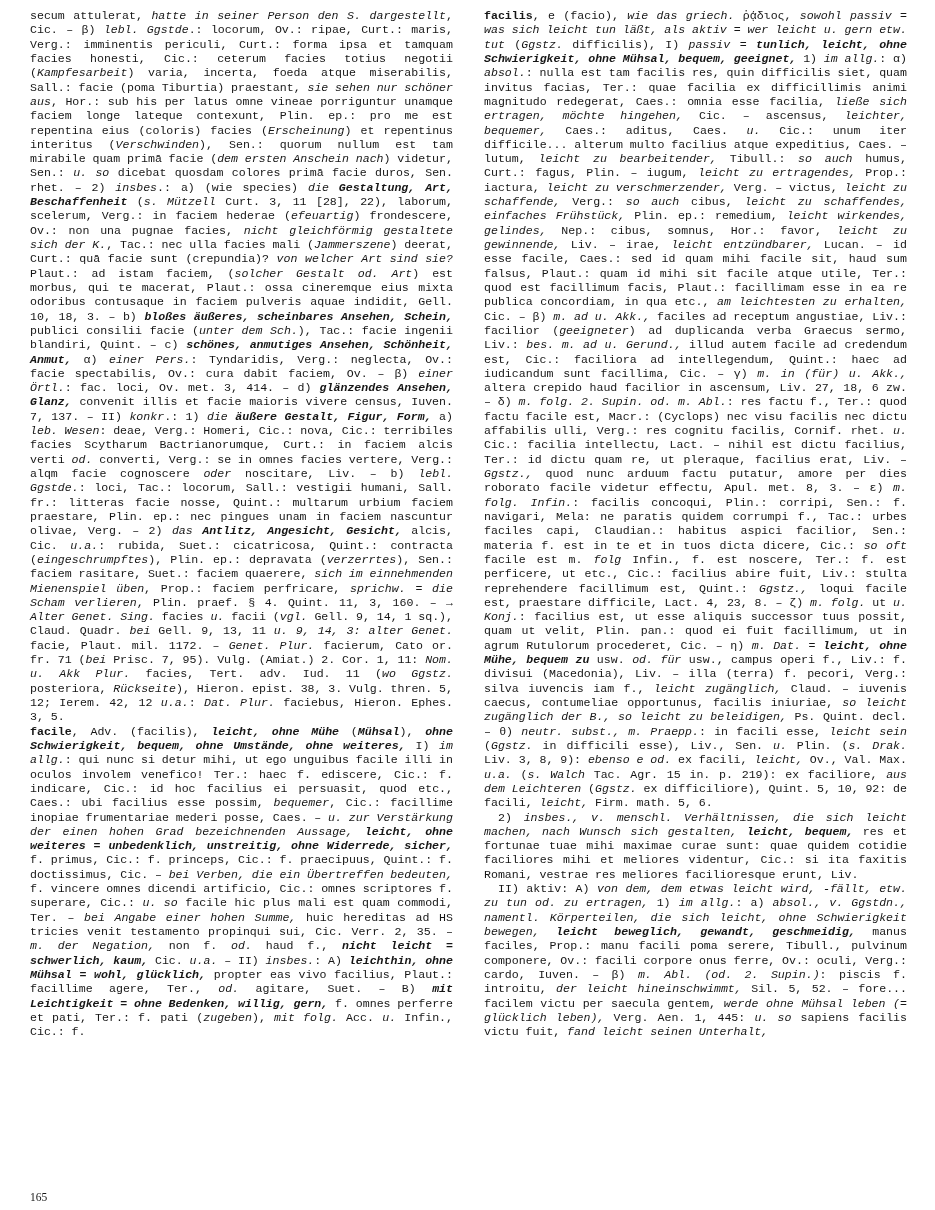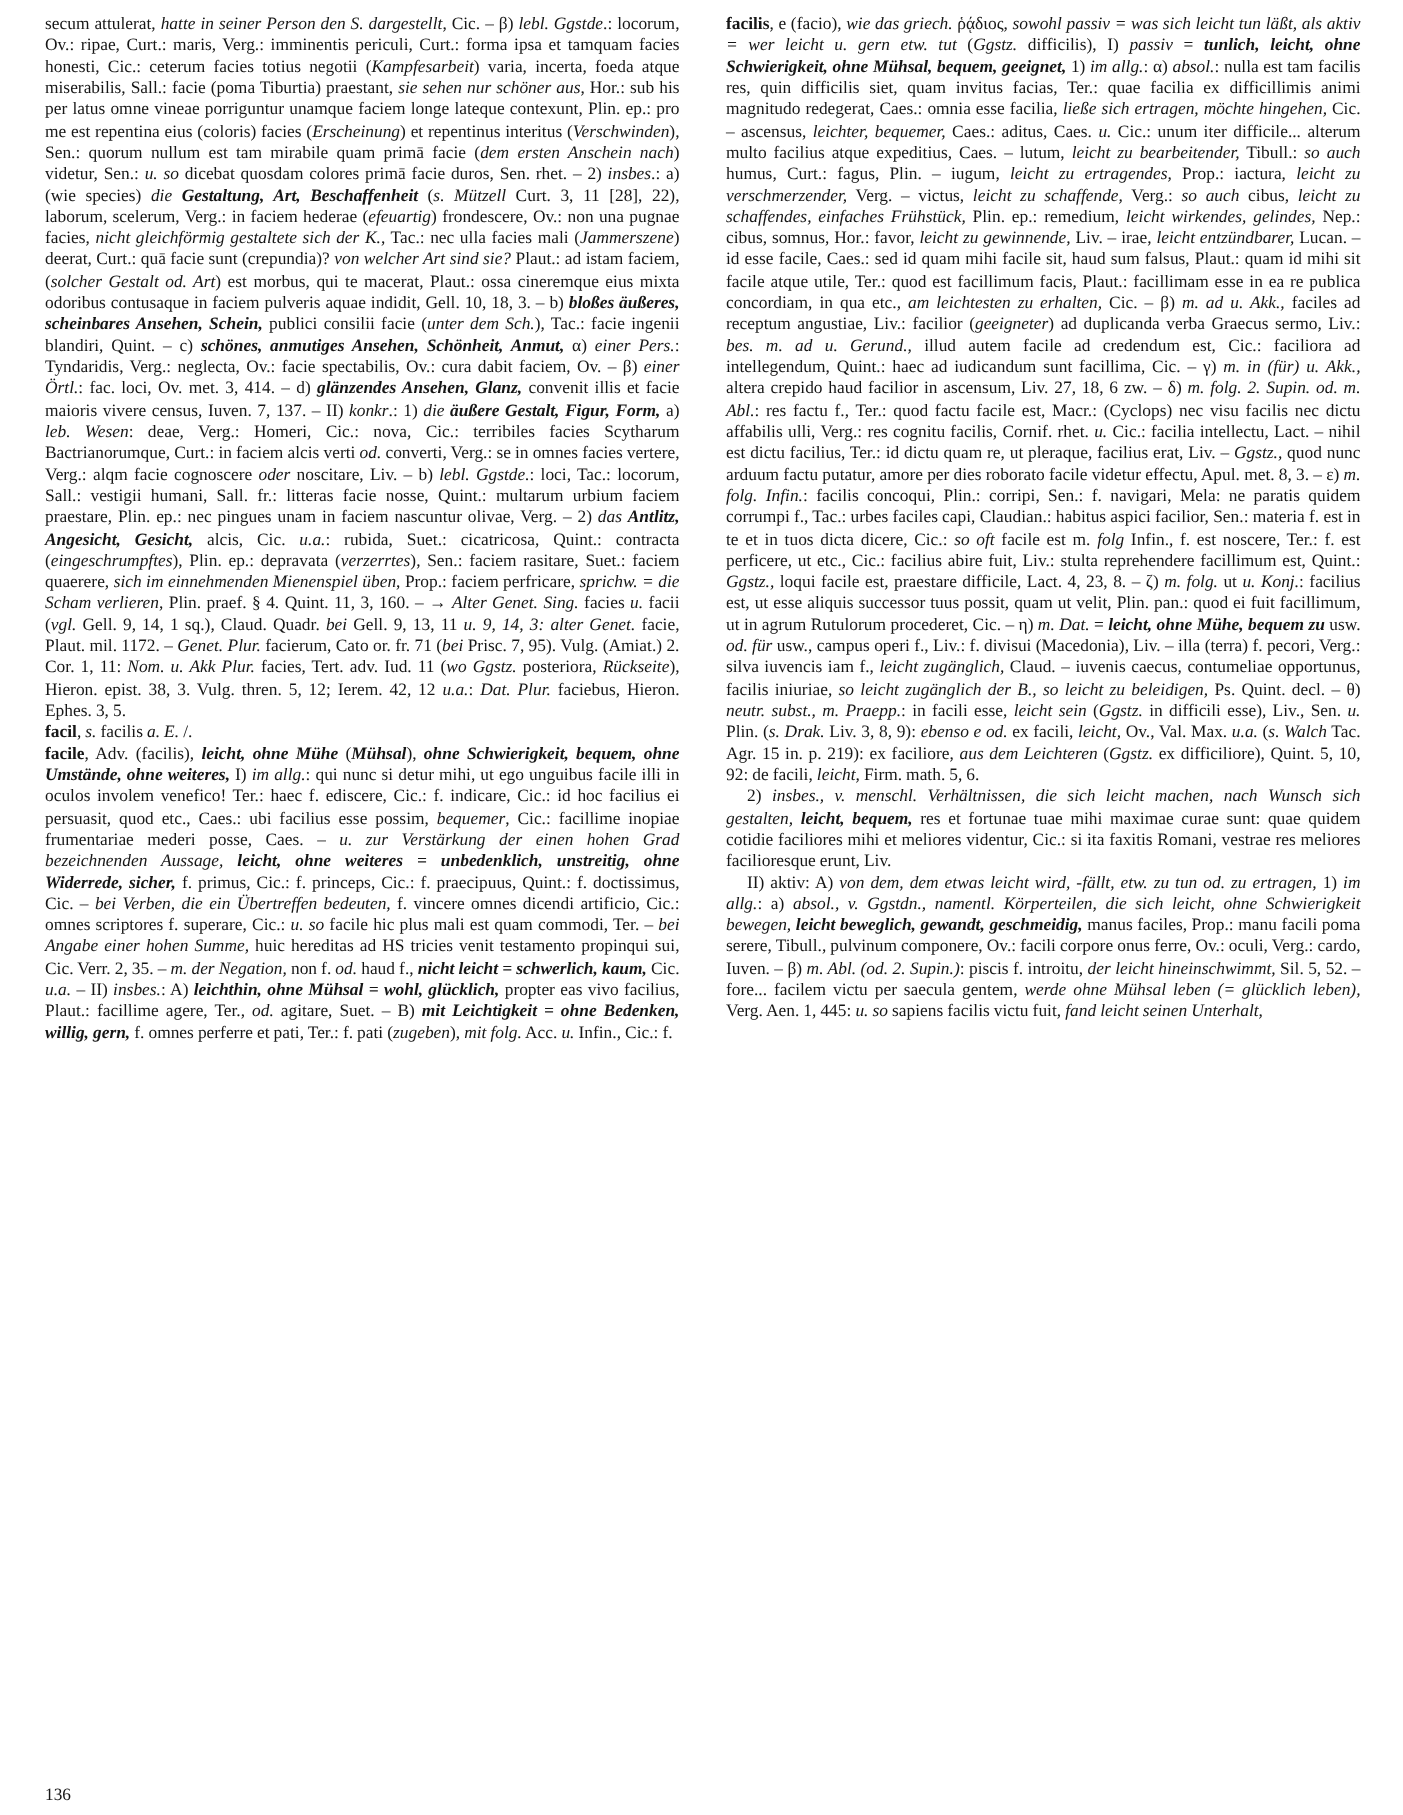--- a/index.html
+++ b/index.html
@@ -17,41 +17,40 @@
     overflow: hidden;
   }
   .columns { display: flex; gap: 31px; }
   .column {
     width: 423px;
     font-size: 11.6px;
     line-height: 14.32px;
     text-align: justify;
     word-spacing: -0.2px;
   }
-  .column p { margin: 0; text-indent: 0; }
+  .column p { margin: 0; text-indent: 0; font-family: Liberation Mono, monospace; }
   .column p.indent { text-indent: 14px; }
   .b  { font-weight: bold; }
   .it { font-style: italic; }
   .bi { font-weight: bold; font-style: italic; }
   .page-number {
     position: absolute;
     left: 30px; bottom: 7px;
     font-size: 11.5px;
   }
 </style>
 </head>
 <body>
 
 <div class="page">
   <div class="columns">
     <div class="column">
         <p>secum attulerat, <span class="it">hatte in seiner Person den S. dargestellt</span>, Cic. – β) <span class="it">lebl. Ggstde</span>.: locorum, Ov.: ripae, Curt.: maris, Verg.: imminentis periculi, Curt.: forma ipsa et tamquam facies honesti, Cic.: ceterum facies totius negotii (<span class="it">Kampfesarbeit</span>) varia, incerta, foeda atque miserabilis, Sall.: facie (poma Tiburtia) praestant, <span class="it">sie sehen nur schöner aus</span>, Hor.: sub his per latus omne vineae porriguntur unamque faciem longe lateque contexunt, Plin. ep.: pro me est repentina eius (coloris) facies (<span class="it">Erscheinung</span>) et repentinus interitus (<span class="it">Verschwinden</span>), Sen.: quorum nullum est tam mirabile quam primā facie (<span class="it">dem ersten Anschein nach</span>) videtur, Sen.: <span class="it">u. so</span> dicebat quosdam colores primā facie duros, Sen. rhet. – 2) <span class="it">insbes</span>.: a) (wie species) <span class="it">die</span> <span class="bi">Gestaltung, Art, Beschaffenheit</span> (<span class="it">s. Mützell</span> Curt. 3, 11 [28], 22), laborum, scelerum, Verg.: in faciem hederae (<span class="it">efeuartig</span>) frondescere, Ov.: non una pugnae facies, <span class="it">nicht gleichförmig gestaltete sich der K.</span>, Tac.: nec ulla facies mali (<span class="it">Jammerszene</span>) deerat, Curt.: quā facie sunt (crepundia)? <span class="it">von welcher Art sind sie?</span> Plaut.: ad istam faciem, (<span class="it">solcher Gestalt od. Art</span>) est morbus, qui te macerat, Plaut.: ossa cineremque eius mixta odoribus contusaque in faciem pulveris aquae indidit, Gell. 10, 18, 3. – b) <span class="bi">bloßes äußeres, scheinbares Ansehen, Schein,</span> publici consilii facie (<span class="it">unter dem Sch.</span>), Tac.: facie ingenii blandiri, Quint. – c) <span class="bi">schönes, anmutiges Ansehen, Schönheit, Anmut,</span> α) <span class="it">einer Pers.</span>: Tyndaridis, Verg.: neglecta, Ov.: facie spectabilis, Ov.: cura dabit faciem, Ov. – β) <span class="it">einer Örtl.</span>: fac. loci, Ov. met. 3, 414. – d) <span class="bi">glänzendes Ansehen, Glanz,</span> convenit illis et facie maioris vivere census, Iuven. 7, 137. – II) <span class="it">konkr</span>.: 1) <span class="it">die</span> <span class="bi">äußere Gestalt, Figur, Form,</span> a) <span class="it">leb. Wesen</span>: deae, Verg.: Homeri, Cic.: nova, Cic.: terribiles facies Scytharum Bactrianorumque, Curt.: in faciem alcis verti <span class="it">od.</span> converti, Verg.: se in omnes facies vertere, Verg.: alqm facie cognoscere <span class="it">oder</span> noscitare, Liv. – b) <span class="it">lebl. Ggstde.</span>: loci, Tac.: locorum, Sall.: vestigii humani, Sall. fr.: litteras facie nosse, Quint.: multarum urbium faciem praestare, Plin. ep.: nec pingues unam in faciem nascuntur olivae, Verg. – 2) <span class="it">das</span> <span class="bi">Antlitz, Angesicht, Gesicht,</span> alcis, Cic. <span class="it">u.a.</span>: rubida, Suet.: cicatricosa, Quint.: contracta (<span class="it">eingeschrumpftes</span>), Plin. ep.: depravata (<span class="it">verzerrtes</span>), Sen.: faciem rasitare, Suet.: faciem quaerere, <span class="it">sich im einnehmenden Mienenspiel üben</span>, Prop.: faciem perfricare, <span class="it">sprichw. = die Scham verlieren</span>, Plin. praef. § 4. Quint. 11, 3, 160. – → <span class="it">Alter Genet. Sing.</span> facies <span class="it">u.</span> facii (<span class="it">vgl.</span> Gell. 9, 14, 1 sq.), Claud. Quadr. <span class="it">bei</span> Gell. 9, 13, 11 <span class="it">u. 9, 14, 3: alter Genet.</span> facie, Plaut. mil. 1172. – <span class="it">Genet. Plur.</span> facierum, Cato or. fr. 71 (<span class="it">bei</span> Prisc. 7, 95). Vulg. (Amiat.) 2. Cor. 1, 11: <span class="it">Nom. u. Akk Plur.</span> facies, Tert. adv. Iud. 11 (<span class="it">wo Ggstz.</span> posteriora, <span class="it">Rückseite</span>), Hieron. epist. 38, 3. Vulg. thren. 5, 12; Ierem. 42, 12 <span class="it">u.a.</span>: <span class="it">Dat. Plur.</span> faciebus, Hieron. Ephes. 3, 5.</p>
-        <p><span class="b">facil</span>, <span class="it">s.</span> facilis <span class="it">a. E.</span> /.</p>
         <p><span class="b">facile</span>, Adv. (facilis), <span class="bi">leicht, ohne Mühe</span> (<span class="bi">Mühsal</span>), <span class="bi">ohne Schwierigkeit, bequem, ohne Umstände, ohne weiteres,</span> I) <span class="it">im allg.</span>: qui nunc si detur mihi, ut ego unguibus facile illi in oculos involem venefico! Ter.: haec f. ediscere, Cic.: f. indicare, Cic.: id hoc facilius ei persuasit, quod etc., Caes.: ubi facilius esse possim, <span class="it">bequemer</span>, Cic.: facillime inopiae frumentariae mederi posse, Caes. – <span class="it">u. zur Verstärkung der einen hohen Grad bezeichnenden Aussage,</span> <span class="bi">leicht, ohne weiteres = unbedenklich, unstreitig, ohne Widerrede, sicher,</span> f. primus, Cic.: f. princeps, Cic.: f. praecipuus, Quint.: f. doctissimus, Cic. – <span class="it">bei Verben, die ein Übertreffen bedeuten,</span> f. vincere omnes dicendi artificio, Cic.: omnes scriptores f. superare, Cic.: <span class="it">u. so</span> facile hic plus mali est quam commodi, Ter. – <span class="it">bei Angabe einer hohen Summe,</span> huic hereditas ad HS tricies venit testamento propinqui sui, Cic. Verr. 2, 35. – <span class="it">m. der Negation,</span> non f. <span class="it">od.</span> haud f., <span class="bi">nicht leicht = schwerlich, kaum,</span> Cic. <span class="it">u.a.</span> – II) <span class="it">insbes.</span>: A) <span class="bi">leichthin, ohne Mühsal = wohl, glücklich,</span> propter eas vivo facilius, Plaut.: facillime agere, Ter., <span class="it">od.</span> agitare, Suet. – B) <span class="bi">mit Leichtigkeit = ohne Bedenken, willig, gern,</span> f. omnes perferre et pati, Ter.: f. pati (<span class="it">zugeben</span>), <span class="it">mit folg.</span> Acc. <span class="it">u.</span> Infin., Cic.: f.</p>
       </div>
     <div class="column">
         <p><span class="b">facilis</span>, e (facio), <span class="it">wie das griech.</span> ῥᾴδιος, <span class="it">sowohl passiv = was sich leicht tun läßt, als aktiv = wer leicht u. gern etw. tut</span> (<span class="it">Ggstz.</span> difficilis), I) <span class="it">passiv</span> = <span class="bi">tunlich, leicht, ohne Schwierigkeit, ohne Mühsal, bequem, geeignet,</span> 1) <span class="it">im allg.</span>: α) <span class="it">absol.</span>: nulla est tam facilis res, quin difficilis siet, quam invitus facias, Ter.: quae facilia ex difficillimis animi magnitudo redegerat, Caes.: omnia esse facilia, <span class="it">ließe sich ertragen, möchte hingehen,</span> Cic. – ascensus, <span class="it">leichter, bequemer,</span> Caes.: aditus, Caes. <span class="it">u.</span> Cic.: unum iter difficile... alterum multo facilius atque expeditius, Caes. – lutum, <span class="it">leicht zu bearbeitender,</span> Tibull.: <span class="it">so auch</span> humus, Curt.: fagus, Plin. – iugum, <span class="it">leicht zu ertragendes,</span> Prop.: iactura, <span class="it">leicht zu verschmerzender,</span> Verg. – victus, <span class="it">leicht zu schaffende,</span> Verg.: <span class="it">so auch</span> cibus, <span class="it">leicht zu schaffendes, einfaches Frühstück,</span> Plin. ep.: remedium, <span class="it">leicht wirkendes, gelindes,</span> Nep.: cibus, somnus, Hor.: favor, <span class="it">leicht zu gewinnende,</span> Liv. – irae, <span class="it">leicht entzündbarer,</span> Lucan. – id esse facile, Caes.: sed id quam mihi facile sit, haud sum falsus, Plaut.: quam id mihi sit facile atque utile, Ter.: quod est facillimum facis, Plaut.: facillimam esse in ea re publica concordiam, in qua etc., <span class="it">am leichtesten zu erhalten,</span> Cic. – β) <span class="it">m. ad u. Akk.,</span> faciles ad receptum angustiae, Liv.: facilior (<span class="it">geeigneter</span>) ad duplicanda verba Graecus sermo, Liv.: <span class="it">bes. m. ad u. Gerund.,</span> illud autem facile ad credendum est, Cic.: faciliora ad intellegendum, Quint.: haec ad iudicandum sunt facillima, Cic. – γ) <span class="it">m. in (für) u. Akk.,</span> altera crepido haud facilior in ascensum, Liv. 27, 18, 6 zw. – δ) <span class="it">m. folg. 2. Supin. od. m. Abl.</span>: res factu f., Ter.: quod factu facile est, Macr.: (Cyclops) nec visu facilis nec dictu affabilis ulli, Verg.: res cognitu facilis, Cornif. rhet. <span class="it">u.</span> Cic.: facilia intellectu, Lact. – nihil est dictu facilius, Ter.: id dictu quam re, ut pleraque, facilius erat, Liv. – <span class="it">Ggstz.,</span> quod nunc arduum factu putatur, amore per dies roborato facile videtur effectu, Apul. met. 8, 3. – ε) <span class="it">m. folg. Infin.</span>: facilis concoqui, Plin.: corripi, Sen.: f. navigari, Mela: ne paratis quidem corrumpi f., Tac.: urbes faciles capi, Claudian.: habitus aspici facilior, Sen.: materia f. est in te et in tuos dicta dicere, Cic.: <span class="it">so oft</span> facile est m. <span class="it">folg</span> Infin., f. est noscere, Ter.: f. est perficere, ut etc., Cic.: facilius abire fuit, Liv.: stulta reprehendere facillimum est, Quint.: <span class="it">Ggstz.,</span> loqui facile est, praestare difficile, Lact. 4, 23, 8. – ζ) <span class="it">m. folg.</span> ut <span class="it">u. Konj.</span>: facilius est, ut esse aliquis successor tuus possit, quam ut velit, Plin. pan.: quod ei fuit facillimum, ut in agrum Rutulorum procederet, Cic. – η) <span class="it">m. Dat.</span> = <span class="bi">leicht, ohne Mühe, bequem zu</span> usw. <span class="it">od. für</span> usw., campus operi f., Liv.: f. divisui (Macedonia), Liv. – illa (terra) f. pecori, Verg.: silva iuvencis iam f., <span class="it">leicht zugänglich,</span> Claud. – iuvenis caecus, contumeliae opportunus, facilis iniuriae, <span class="it">so leicht zugänglich der B., so leicht zu beleidigen,</span> Ps. Quint. decl. – θ) <span class="it">neutr. subst., m. Praepp.</span>: in facili esse, <span class="it">leicht sein</span> (<span class="it">Ggstz.</span> in difficili esse), Liv., Sen. <span class="it">u.</span> Plin. (<span class="it">s. Drak.</span> Liv. 3, 8, 9): <span class="it">ebenso e od.</span> ex facili, <span class="it">leicht,</span> Ov., Val. Max. <span class="it">u.a.</span> (<span class="it">s. Walch</span> Tac. Agr. 15 in. p. 219): ex faciliore, <span class="it">aus dem Leichteren</span> (<span class="it">Ggstz.</span> ex difficiliore), Quint. 5, 10, 92: de facili, <span class="it">leicht,</span> Firm. math. 5, 6.</p>
         <p class="indent">2) <span class="it">insbes., v. menschl. Verhältnissen, die sich leicht machen, nach Wunsch sich gestalten,</span> <span class="bi">leicht, bequem,</span> res et fortunae tuae mihi maximae curae sunt: quae quidem cotidie faciliores mihi et meliores videntur, Cic.: si ita faxitis Romani, vestrae res meliores facilioresque erunt, Liv.</p>
         <p class="indent">II) aktiv: A) <span class="it">von dem, dem etwas leicht wird, -fällt, etw. zu tun od. zu ertragen,</span> 1) <span class="it">im allg.</span>: a) <span class="it">absol., v. Ggstdn., namentl. Körperteilen, die sich leicht, ohne Schwierigkeit bewegen,</span> <span class="bi">leicht beweglich, gewandt, geschmeidig,</span> manus faciles, Prop.: manu facili poma serere, Tibull., pulvinum componere, Ov.: facili corpore onus ferre, Ov.: oculi, Verg.: cardo, Iuven. – β) <span class="it">m. Abl. (od. 2. Supin.)</span>: piscis f. introitu, <span class="it">der leicht hineinschwimmt,</span> Sil. 5, 52. – fore... facilem victu per saecula gentem, <span class="it">werde ohne Mühsal leben (= glücklich leben),</span> Verg. Aen. 1, 445: <span class="it">u. so</span> sapiens facilis victu fuit, <span class="it">fand leicht seinen Unterhalt,</span></p>
       </div>
   </div>
-  <div class="page-number">136</div>
+  <div class="page-number">165</div>
 </div>
 
 </body></html>

